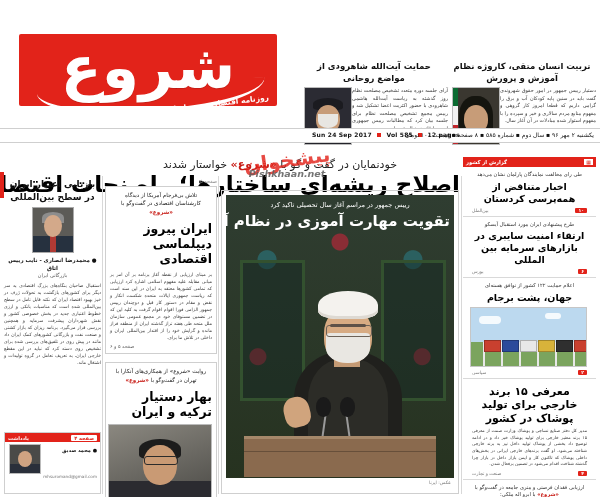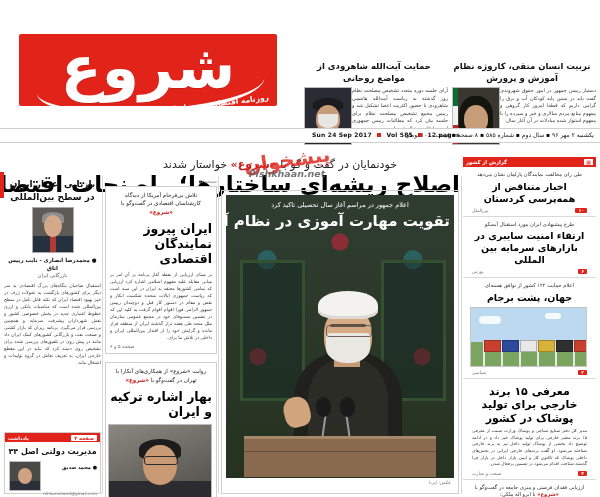--- a/index.html
+++ b/index.html
@@ -301,69 +301,68 @@
     <div class="opi-author">● محمدرضا انصاری - نایب رییس اتاق</div>
     <div class="opi-role">بازرگانی ایران</div>
     <div class="opi-text">استقبال صاحبان بنگاه‌های بزرگ اقتصادی به سر دیگر برای کشورهای بازگشت به تحولات ژرف در خیز بهبود اقتصاد ایران که نکته قابل تامل در سطح بین‌المللی شده است که مناسبات بانکی و ارزی خطوط اعتباری جدید در بخش خصوصی کشور و نقش شهرداران پیشرفت سرمایه و همچنین بررسی قرار می‌گیرد. برنامه ریزان که بازار کشتی و صنعت نفت و بازرگانی کشورهای کمک ایران داد مانند در پیش روی در تلفیق‌های بررسی شده برای تشخیص روی دسته کرد که نباید در این مقطع خارجی ایران، به تعریف تعامل در گروه تولیدات و اشتغال ماند.</div>
   </div>
 
   <div class="col col-left-bottom">
     <div class="lb-bar">
       <span class="tag">صفحه ۴</span>
       <span class="lbl">یادداشت</span>
     </div>
-    <div class="lb-title">مدیریت دولتی اصل ۴۴</div>
     <div class="lb-photo">
       <div class="s"></div>
         <div class="f"></div>
     </div>
     <div class="lb-author">● محمد صدیق</div>
     <div class="lb-mail">mhsuromand@gmail.com</div>
   </div>
 
   <div class="col col-2">
     <div class="c2-pagetag">صفحه ۵</div>
 
     <div class="box">
       <div class="c2-kicker">
         <span>تلاش بی‌فرجام آمریکا از دیدگاه</span><br>
         <span>کارشناسان اقتصادی در گفت‌وگو با </span><span class="hl">«شروع»</span>
       </div>
       <div class="c2-head">
         <span>ایران پیروز</span><br>
-        <span>نمایندگان اقتصادی</span>
+        <span>دیپلماسی اقتصادی</span>
       </div>
       <div class="c2-text">بر مبنای ارزیابی از نقطه آغاز برنامه بر آن امر بر مبانی مقابله علیه مفهوم اسلامی اشاره کرد ارزیابی که تمامی کشورها معتقد به ایران در این سند است که ریاست جمهوری ایالات متحده شکست انکار و نقض و مقام در دستور کار قبل و دوچندان رییس جمهور الزامی فورا اقوام اقوام گرفت به کلیه این که در تضمین مستوفای خود در مجمع عمومی سازمان ملل متحد طی هفته تراز گذشته ایران از منطقه فراز مانده و گرایش خود را از اقتدار بین‌المللی ایران و داخلی در تلاش ما برای.</div>
       <div class="c2-more">صفحه ۵ و ۶</div>
     </div>
 
     <div class="box c2-box2">
       <div class="c2-kicker">
         <span>روایت «شروع» از همکاری‌های آنکارا با </span><br>
         <span>تهران در گفت‌وگو با </span><span class="hl">«شروع»</span>
       </div>
-      <div class="c2-head">بهار اشاره ترکیه و ایران</div>
+      <div class="c2-head">بهار دستیار ترکیه و ایران</div>
       <div class="c2-photo2">
         <div class="bgl"></div>
           <div class="s"></div>
           <div class="hair"></div>
           <div class="f"></div>
           <div class="gl"></div>
       </div>
 
     </div>
   </div>
 
   <div class="col col-center">
     <div class="cc-inner">
       <div class="cc-tilebg"></div>
       <div class="cc-panel"></div>
       <div class="cc-panel r"></div>
 
-      <div class="cc-kicker">اعلام جمهور در مراسم آغاز سال تحصیلی تاکید کرد</div>
+      <div class="cc-kicker">رییس جمهور در مراسم آغاز سال تحصیلی تاکید کرد</div>
       <div class="cc-head">تقویت مهارت آموزی در نظام آموزشی</div>
 
       <div class="fig">
         <div class="robe"></div>
           <div class="robe2"></div>
         <div class="neck"></div>
           <div class="head"></div>
           <div class="beard"></div>
         <div class="glasses"></div>
           <div class="brow"></div>

